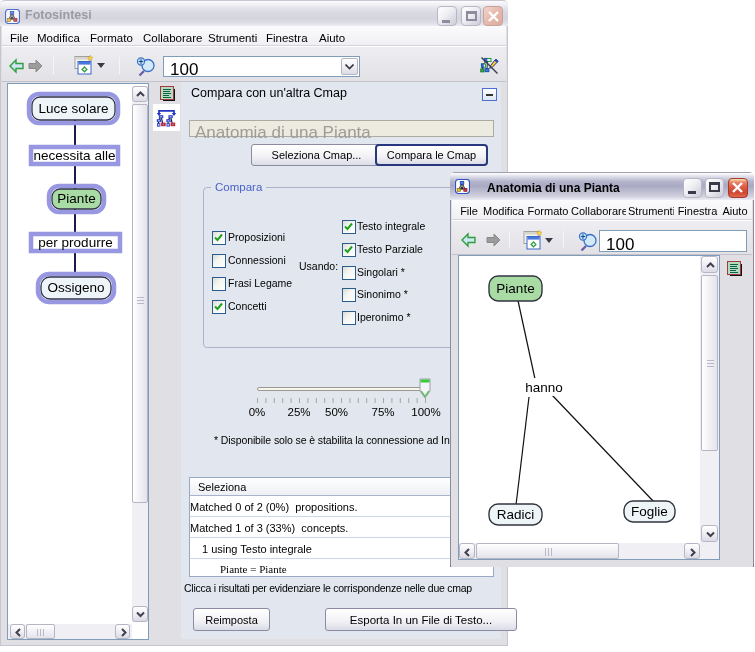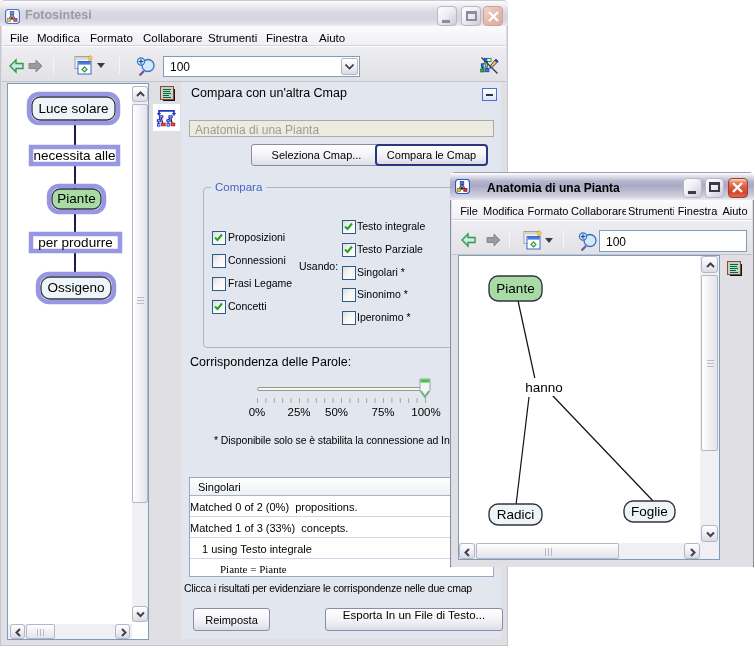--- a/index.html
+++ b/index.html
@@ -18,21 +18,21 @@
   background:linear-gradient(135deg,#ffffff 0%,#f1f1f5 40%,#d8d7e2 80%,#cdccd9 100%); }
 .menubar { position:absolute; left:1px; right:1px; background:linear-gradient(180deg,#fbfbfd,#f0f0f4); font-size:11.5px; color:#000; border-bottom:1px solid #d5d4dc;text-align:center; }
 .menuitem { position:absolute; top:6px; white-space:nowrap; overflow:hidden; }
 .toolbar { position:absolute; left:1px; right:1px; background:linear-gradient(180deg,#eeedf1,#e2e1e6); border-top:1px solid #ffffff; border-bottom:1px solid #c3c2cb; }
 .tsep { position:absolute; width:1px; background:#c0bfc8; border-right:1px solid #f6f6f8; }
 
 
 .xpbtn { position:absolute; border:1px solid #8b8ba3; border-radius:3px;
   background:linear-gradient(180deg,#ffffff 0%,#f4f4f8 50%,#e9e9f0 75%,#dcdce6 100%);
   font-size:11px; color:#000; text-align:center; }
-.field { position:absolute; background:#ffffff; border:1px solid #7f9db9; font-size:12px; }
+.field { position:absolute; background:#ffffff; border:1px solid #7f9db9; font-size:17px; }
 .checkbox { position:absolute; width:14px; height:14px; border:1px solid #2a5d8e; background:linear-gradient(135deg,#dcdcd4 0%,#f4f4f0 40%,#ffffff 100%); }
 .cblabel { position:absolute; font-size:10.5px; color:#000; white-space:nowrap; }
 
 
 .sbtrack { position:absolute; background:#f0eff3; }
 .sbbtn { position:absolute; border:1px solid #b5b5c5; border-radius:3px;
   background:linear-gradient(180deg,#ffffff,#ecebf1 60%,#dcdbe5 100%); }
 .sbthumb { position:absolute; border:1px solid #b5b5c5; border-radius:2px;
   background:linear-gradient(90deg,#ffffff,#f1f1f5 50%,#e4e3eb 100%); }
 .sbthumb-h { background:linear-gradient(180deg,#ffffff,#f1f1f5 50%,#e4e3eb 100%); }
@@ -280,21 +280,20 @@
                 <path d="M2 5.5 L4.5 8 L9 2.5" fill="none" stroke="#21a121" stroke-width="2"></path>
               </svg></div>
           <div class="cblabel" style="left:176px; top:161px;">Testo Parziale</div>
           <div class="checkbox" style="left:161px; top:184px;"></div>
           <div class="cblabel" style="left:176px; top:184px;">Singolari *</div>
           <div class="checkbox" style="left:161px; top:206px;"></div>
           <div class="cblabel" style="left:176px; top:206px;">Sinonimo *</div>
           <div class="checkbox" style="left:161px; top:229px;"></div>
           <div class="cblabel" style="left:176px; top:229px;">Iperonimo *</div>
 
-          <div class="abs" style="left:9px; top:273px; font-size:12.5px;">Corrispondenza delle Parole:</div>
 
           <div class="abs" style="left:76px; top:305px; width:169px; height:4px; background:#f6f6ee; border:1px solid #9a9a8e; border-radius:2px;"></div>
           <svg class="abs" style="left:76px; top:316px;" width="170" height="6" viewBox="0 0 170 6">
             <g stroke="#a6a6a0" stroke-width="1">
               <line x1="0.5" y1="0" x2="0.5" y2="5"></line>
                 <line x1="8.9" y1="0" x2="8.9" y2="5"></line>
                 <line x1="17.3" y1="0" x2="17.3" y2="5"></line>
                 <line x1="25.7" y1="0" x2="25.7" y2="5"></line>
                 <line x1="34.1" y1="0" x2="34.1" y2="5"></line>
                 <line x1="42.5" y1="0" x2="42.5" y2="5"></line>
@@ -323,39 +322,39 @@
           <div class="abs" style="left:64px; top:324px; width:24px; text-align:center; font-size:11.5px;">0%</div>
           <div class="abs" style="left:102px; top:324px; width:32px; text-align:center; font-size:11.5px;">25%</div>
           <div class="abs" style="left:144px; top:324px; width:32px; text-align:left; font-size:11.5px;">50%</div>
           <div class="abs" style="left:186px; top:324px; width:32px; text-align:center; font-size:11.5px;">75%</div>
           <div class="abs" style="left:226px; top:324px; width:38px; text-align:center; font-size:11.5px;">100%</div>
 
           <div class="abs" style="left:33px; top:352px; font-size:10.5px; letter-spacing:-0.1px; white-space:nowrap;">* Disponibile solo se è stabilita la connessione ad Internet</div>
 
           <div class="abs" style="left:8px; top:395px; width:305px; height:100px; background:#ffffff; border:1px solid #99a8c4;">
             <div class="abs" style="left:0; top:0; width:303px; height:18px; background:linear-gradient(180deg,#ffffff,#eef0f5); border-bottom:1px solid #a8b4cc;">
-              <span class="abs" style="left:8px; top:3px;">Singolari</span>
+              <span class="abs" style="left:8px; top:3px;">Seleziona</span>
             </div>
             <div class="abs" style="left:0; top:18px; width:303px; height:21px; border-bottom:1px solid #ccd6e8;">
                 <span class="abs" style="left:0px; top:5px;">Matched 0 of 2 (0%)&nbsp; propositions.</span>
               </div>
             <div class="abs" style="left:0; top:39px; width:303px; height:21px; border-bottom:1px solid #ccd6e8;">
                 <span class="abs" style="left:0px; top:5px;">Matched 1 of 3 (33%)&nbsp; concepts.</span>
               </div>
             <div class="abs" style="left:0; top:60px; width:303px; height:21px; border-bottom:1px solid #ccd6e8;">
                 <span class="abs" style="left:12px; top:5px;">1 using Testo integrale</span>
               </div>
             <div class="abs" style="left:8px; top:81px; width:303px; height:18px;font-family:Liberation Serif, serif;">
                 <span class="abs" style="left:22px; top:4px;">Piante = Piante</span>
               </div>
           </div>
           <div class="abs" style="left:3px; top:500px; font-size:10.5px; letter-spacing:-0.25px; white-space:nowrap;">Clicca i risultati per evidenziare le corrispondenze nelle due cmap</div>
 
           <div class="xpbtn" style="left:12px; top:526px; width:77px; height:23px; padding-top:5px;">Reimposta</div>
-          <div class="xpbtn" style="left:144px; top:526px; width:178px; height:23px; font-size:11.5px;">Esporta In un File di Testo...</div>
+          <div class="xpbtn" style="left:144px; top:526px; width:192px; height:23px; padding-top:5px; font-size:11.5px;">Esporta In un File di Testo...</div>
         </div>
       </div>
     </div>
   </div>
 
   <div class="win" id="w2" style="left:450px; top:172px; width:304px; height:395px;">
     <div class="titlebar tb-active" style="height:28px;"></div>
     <svg class="abs" style="left:5px; top:7px;" width="15" height="15" viewBox="0 0 15 15">
       <rect x="0.5" y="0.5" width="14" height="14" rx="3" fill="#ffffff" stroke="#2a55c8" stroke-width="1.2"></rect>
       <g stroke="#111" stroke-width="0.9">

